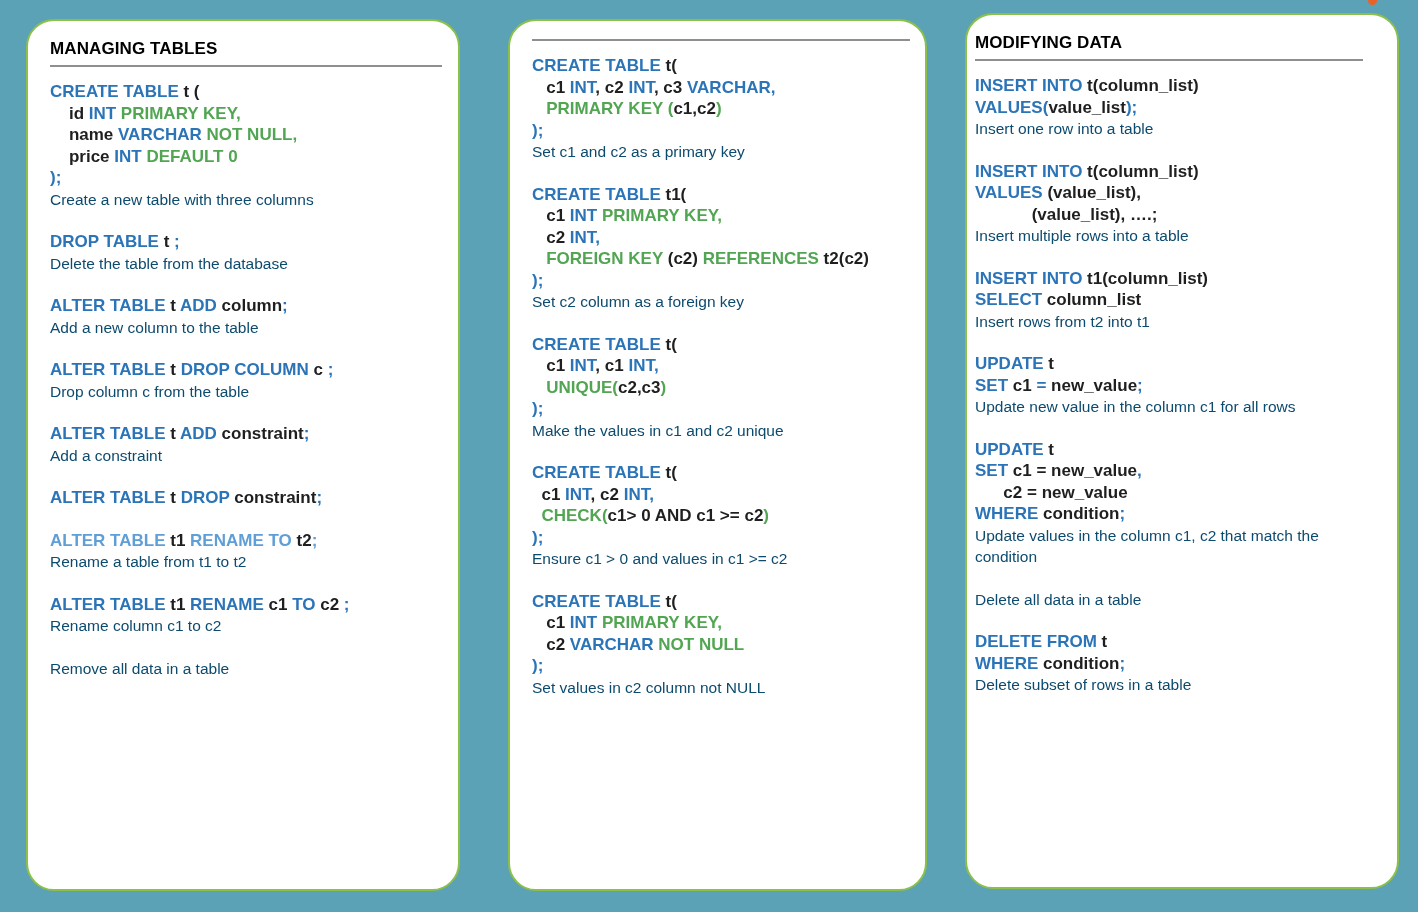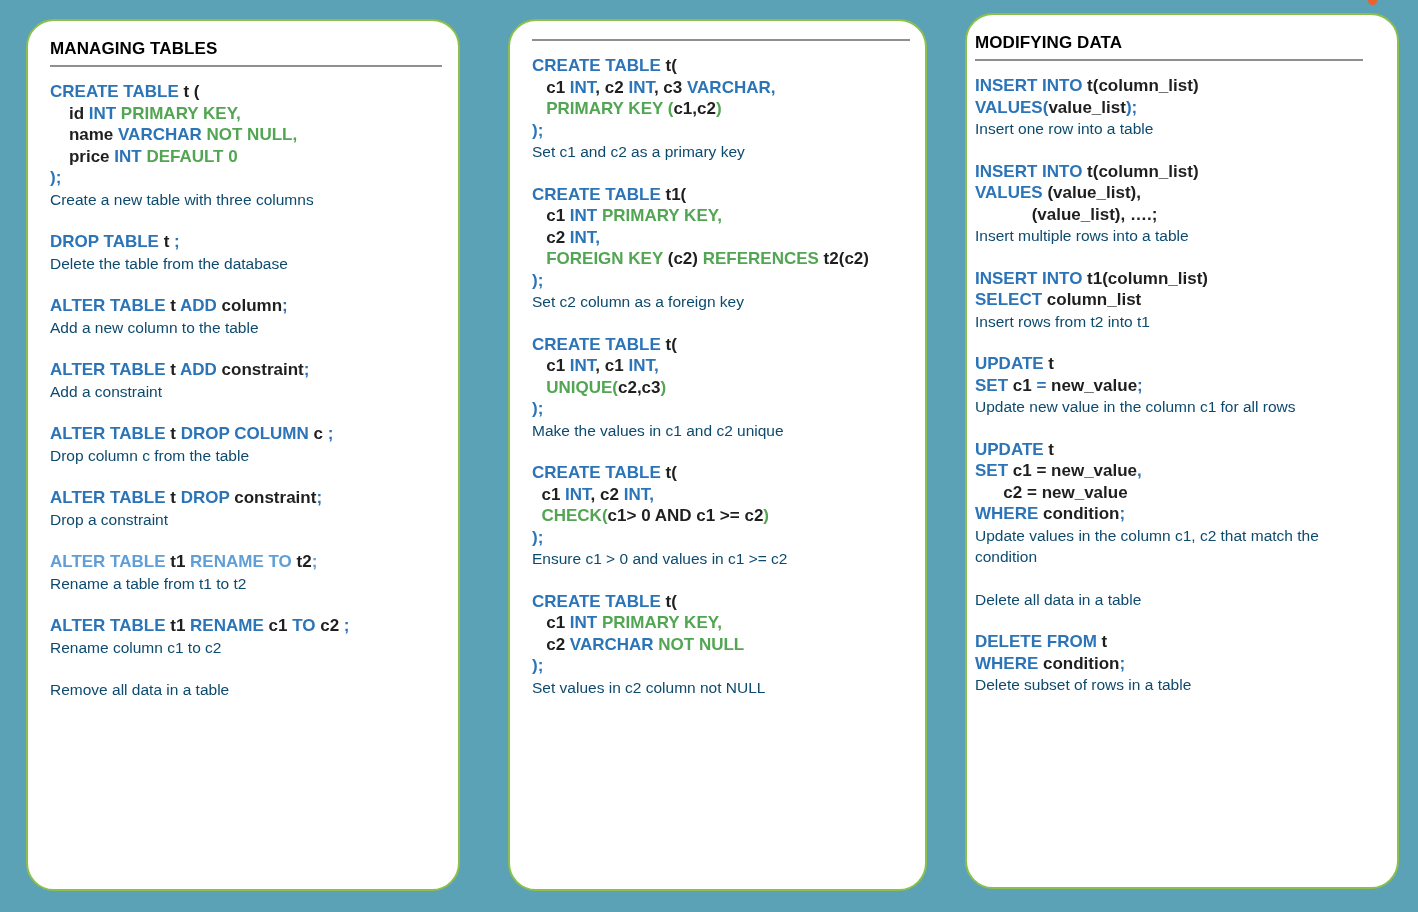--- a/index.html
+++ b/index.html
@@ -104,30 +104,29 @@
             </div>
             <div class="block">
               <div class="code"><span class="line"><span class="kw">DROP TABLE </span><span class="id">t </span><span class="kw">;</span></span></div>
               <div class="desc">Delete the table from the database</div>
             </div>
             <div class="block">
               <div class="code"><span class="line"><span class="kw">ALTER TABLE </span><span class="id">t </span><span class="kw">ADD </span><span class="id">column</span><span class="kw">;</span></span></div>
               <div class="desc">Add a new column to the table</div>
             </div>
             <div class="block">
+              <div class="code"><span class="line"><span class="kw">ALTER TABLE </span><span class="id">t </span><span class="kw">DROP COLUMN </span><span class="id">c </span><span class="kw">;</span></span></div>
+              <div class="desc">Drop column c from the table</div>
+            </div>
+            <div class="block">
               <div class="code"><span class="line"><span class="kw">ALTER TABLE </span><span class="id">t </span><span class="kw">ADD </span><span class="id">constraint</span><span class="kw">;</span></span></div>
               <div class="desc">Add a constraint</div>
             </div>
             <div class="block">
-              <div class="code"><span class="line"><span class="kw">ALTER TABLE </span><span class="id">t </span><span class="kw">DROP COLUMN </span><span class="id">c </span><span class="kw">;</span></span></div>
-              <div class="desc">Drop column c from the table</div>
-            </div>
-            <div class="block">
               <div class="code"><span class="line"><span class="kw">ALTER TABLE </span><span class="id">t </span><span class="kw">DROP </span><span class="id">constraint</span><span class="kw">;</span></span></div>
-              <div class="desc">Drop a constraint</div>
             </div>
             <div class="block">
               <div class="code"><span class="line"><span class="kwl">ALTER TABLE </span><span class="id">t1 </span><span class="kwl">RENAME TO </span><span class="id">t2</span><span class="kwl">;</span></span></div>
               <div class="desc">Rename a table from t1 to t2</div>
             </div>
             <div class="block">
               <div class="code"><span class="line"><span class="kw">ALTER TABLE </span><span class="id">t1 </span><span class="kw">RENAME </span><span class="id">c1 </span><span class="kw">TO </span><span class="id">c2 </span><span class="kw">;</span></span></div>
               <div class="desc">Rename column c1 to c2</div>
             </div>
             <div class="block">

